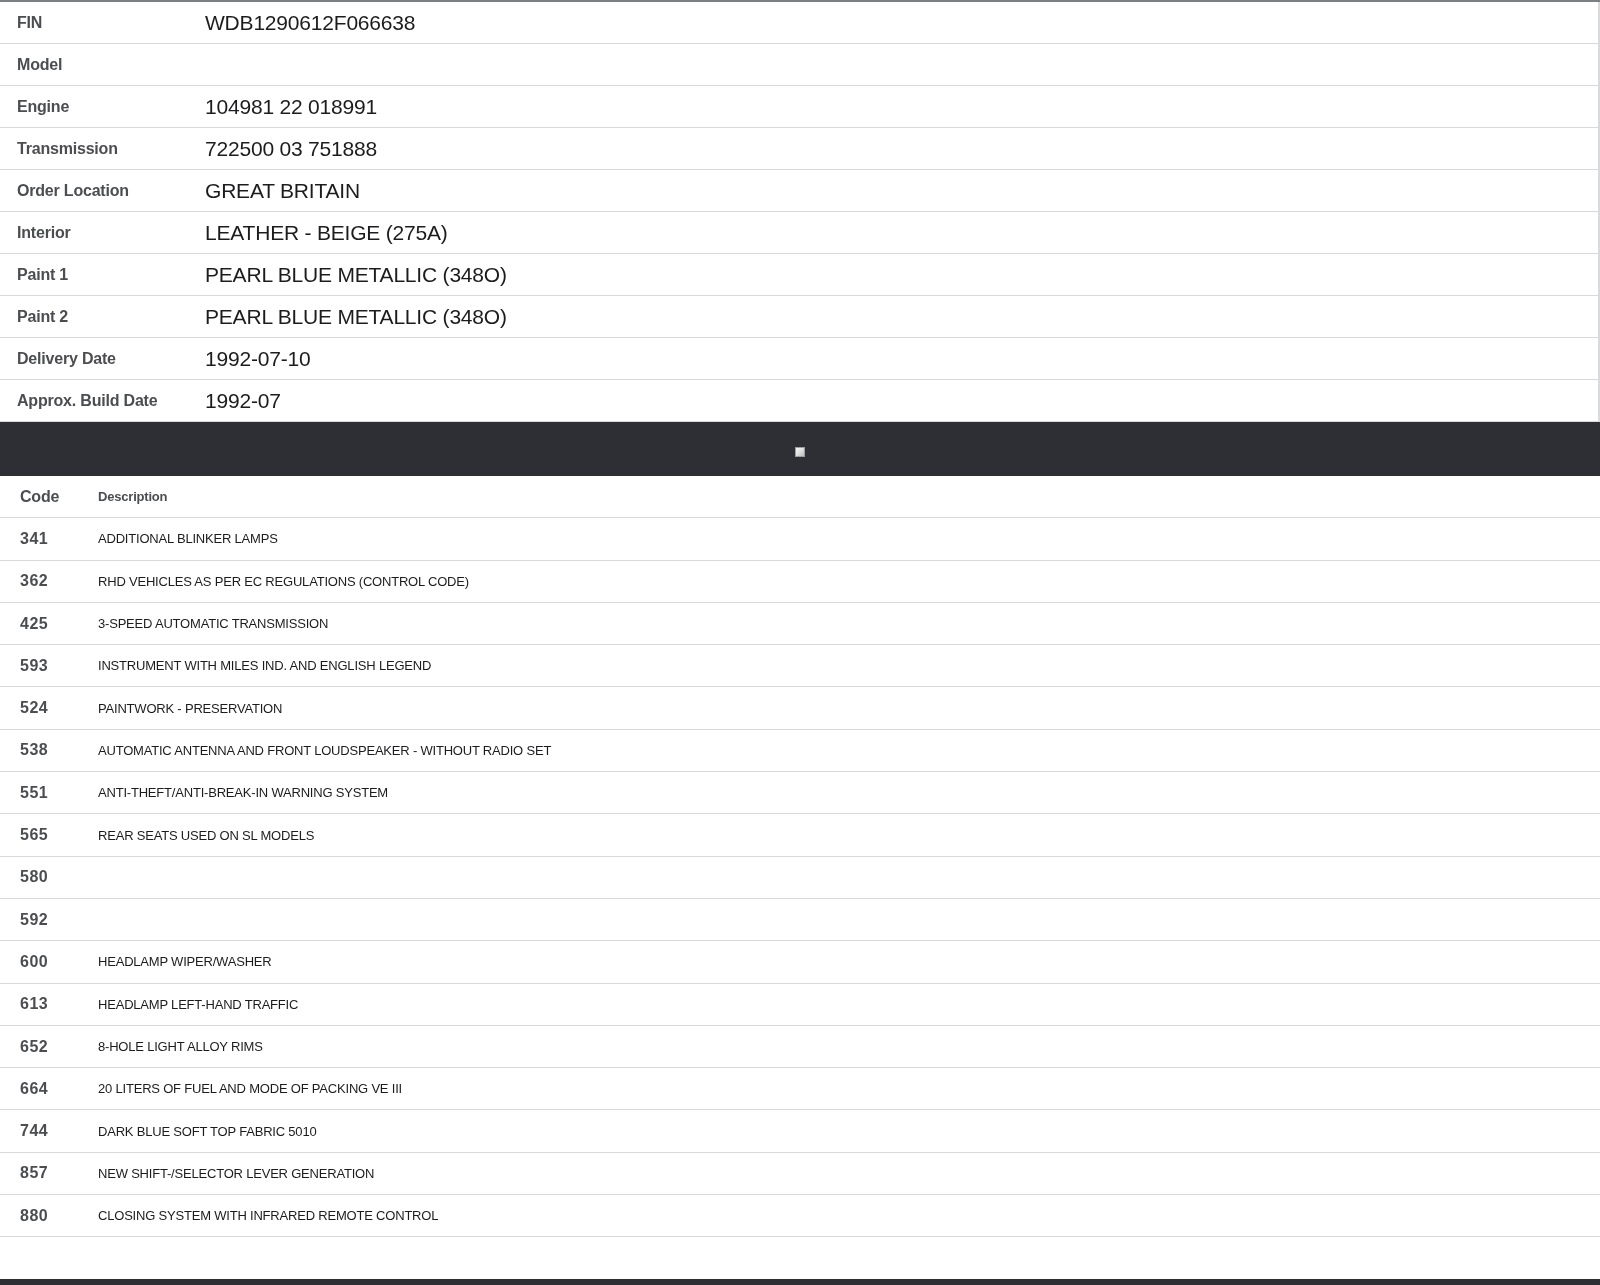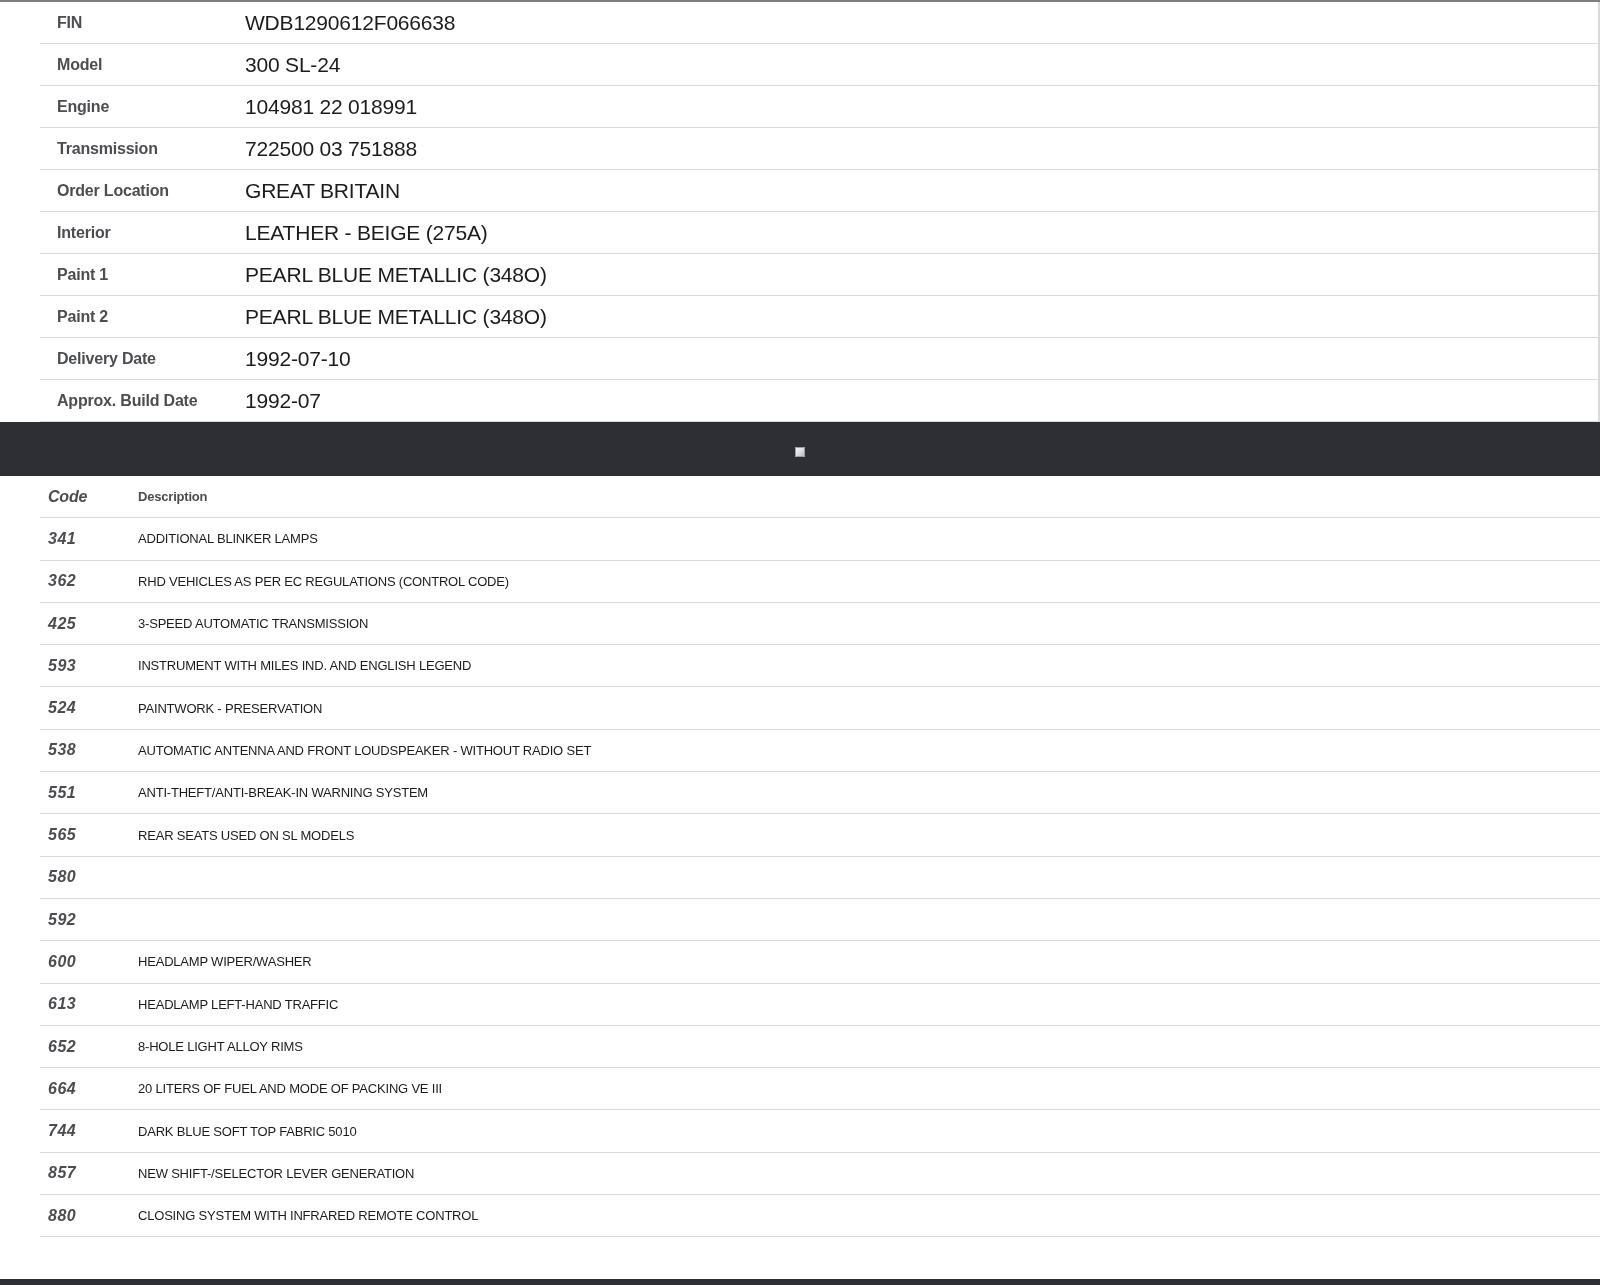--- a/index.html
+++ b/index.html
@@ -16,21 +16,20 @@
   }
 
   
   .row {
     display: flex;
     align-items: center;
     height: 42px;
     box-sizing: border-box;
     border-bottom: 1px solid #d9d9d9;
     background: #ffffff;
-    margin-left: 40px;
   }
 
   
   .info-table {
     border-right: 2px solid #d9dadc;
     box-sizing: border-box;
   }
   .cell { box-sizing: border-box; white-space: nowrap; overflow: hidden; }
   .cell.label {
     width: 205px;
@@ -64,26 +63,25 @@
     border: 1px solid #9a9da1;
     box-sizing: border-box;
     background: linear-gradient(135deg, #f4f4f4 0%, #e2e2e2 45%, #b9bbbe 100%);
   }
 
   
   .options-table .row { height: 42.3px; }
   .options-table .header-row .cell { font-weight: 700; color: #4b4d50; }
   .cell.code {
     width: 98px;
-    padding-left: 8px;
+    padding-left: 20px;
     font-size: 16px;
     font-weight: 700;
     color: #4b4d50;
     letter-spacing: 0.5px;
-    font-style: italic;
   }
   .cell.desc {
     flex: 1;
     font-size: 13px;
     font-weight: 400;
     color: #1c1c1e;
     letter-spacing: -0.2px;
   }
   .options-table .header-row .cell.code { letter-spacing: -0.2px; }
 
@@ -103,21 +101,20 @@
 <div class="page">
 
   <section class="info-table" id="info-table">
   <div class="row info-row">
     <div class="cell label">FIN</div>
     <div class="cell value">WDB1290612F066638</div>
   </div>
 
   <div class="row info-row">
     <div class="cell label">Model</div>
-    <div class="cell value">300 SL-24</div>
   </div>
 
   <div class="row info-row">
     <div class="cell label">Engine</div>
     <div class="cell value">104981 22 018991</div>
   </div>
 
   <div class="row info-row">
     <div class="cell label">Transmission</div>
     <div class="cell value">722500 03 751888</div>

